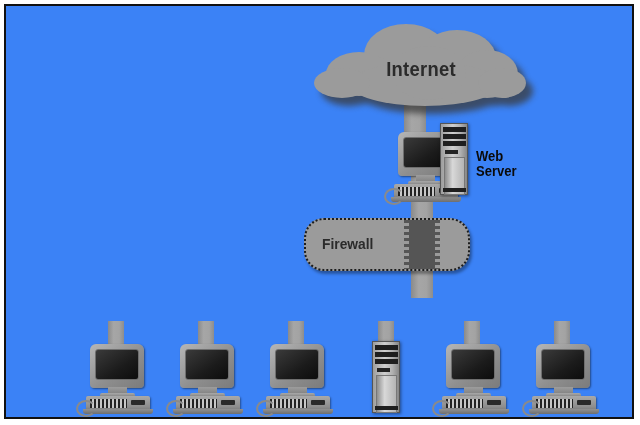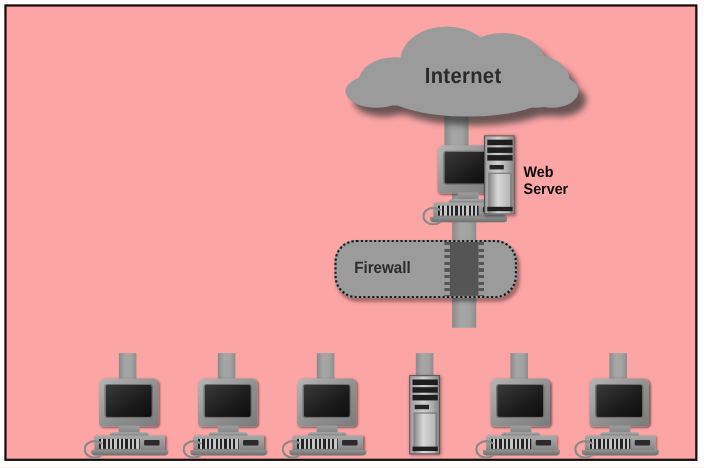--- a/index.html
+++ b/index.html
@@ -18,21 +18,21 @@
   }
   
   #frame {
     position: absolute;
     left: 4px;
     top: 4px;
     width: 630px;
     height: 415px;
     border: 2px solid #111111;
     box-sizing: border-box;
-    background: #fca5a5;
+    background: #3b82f6;
   }
 
   
   .trunk {
     position: absolute;
     background: #9b9b9b;
   }
   .trunk.shaded {
     background: linear-gradient(to right, #8a8a8a 0%, #a6a6a6 35%, #a3a3a3 70%, #8d8d8d 100%);
   }

